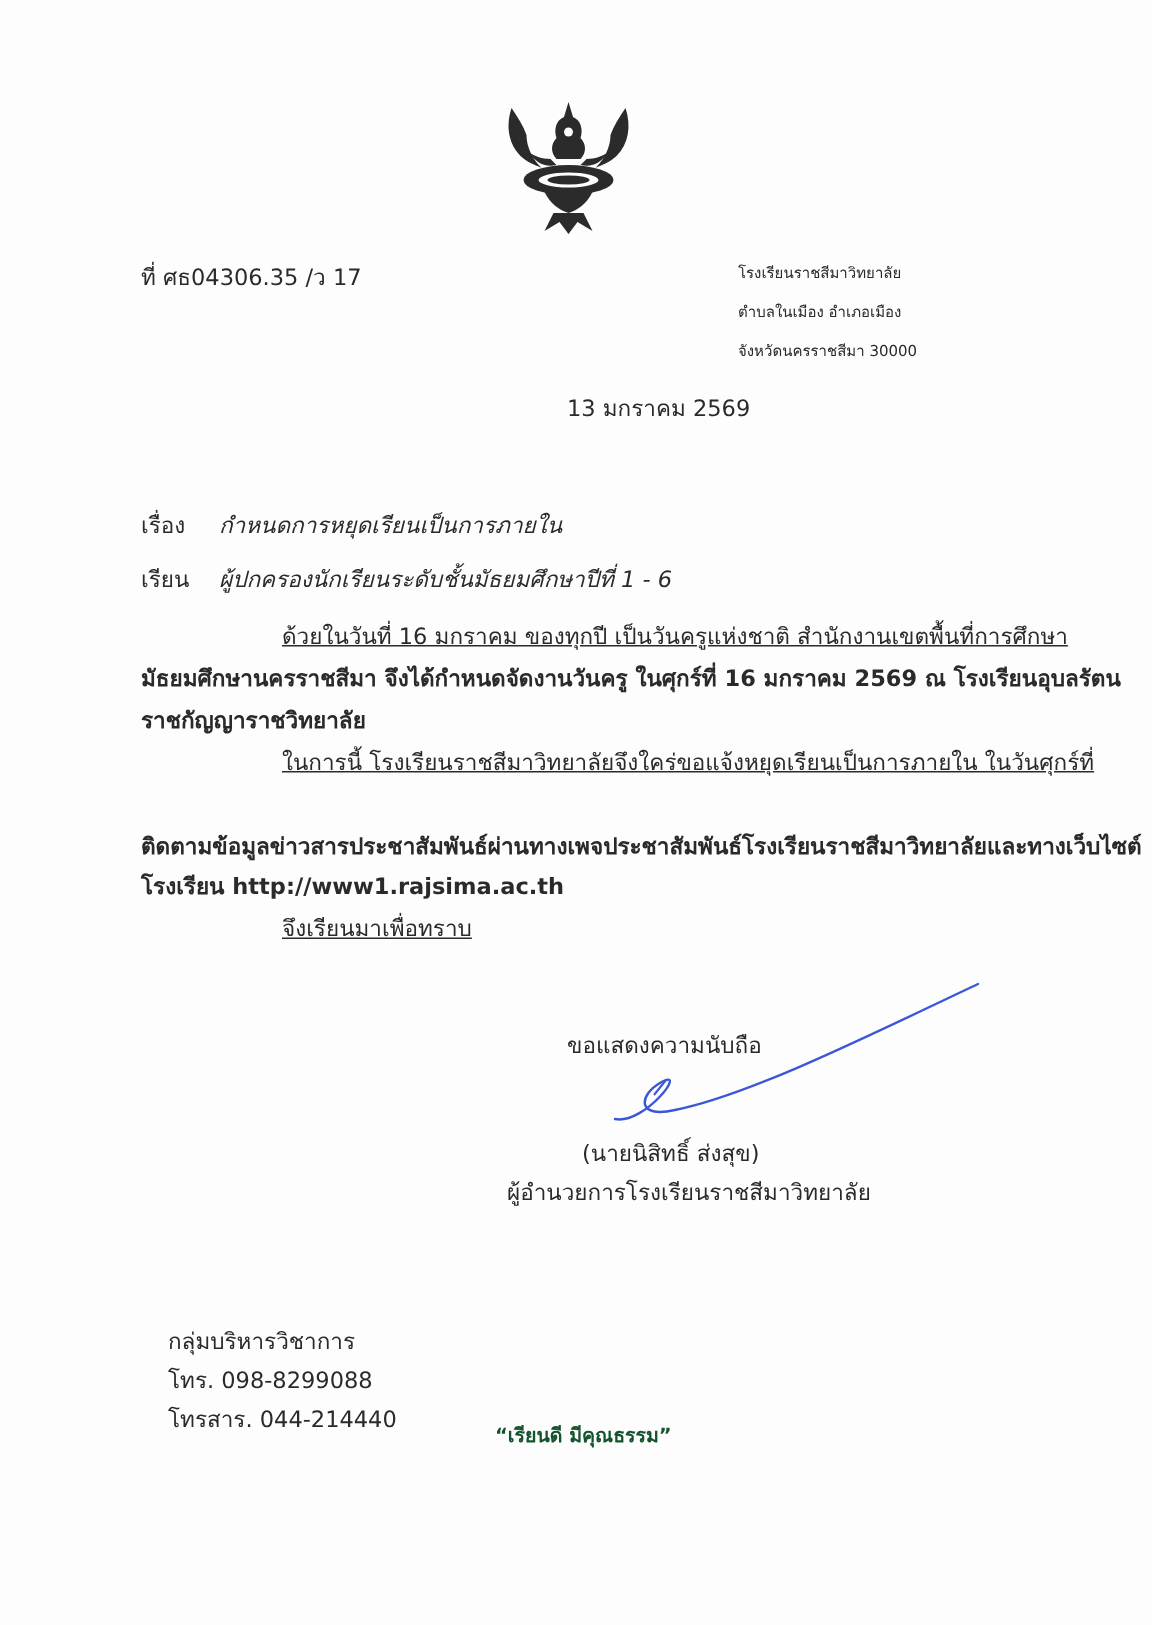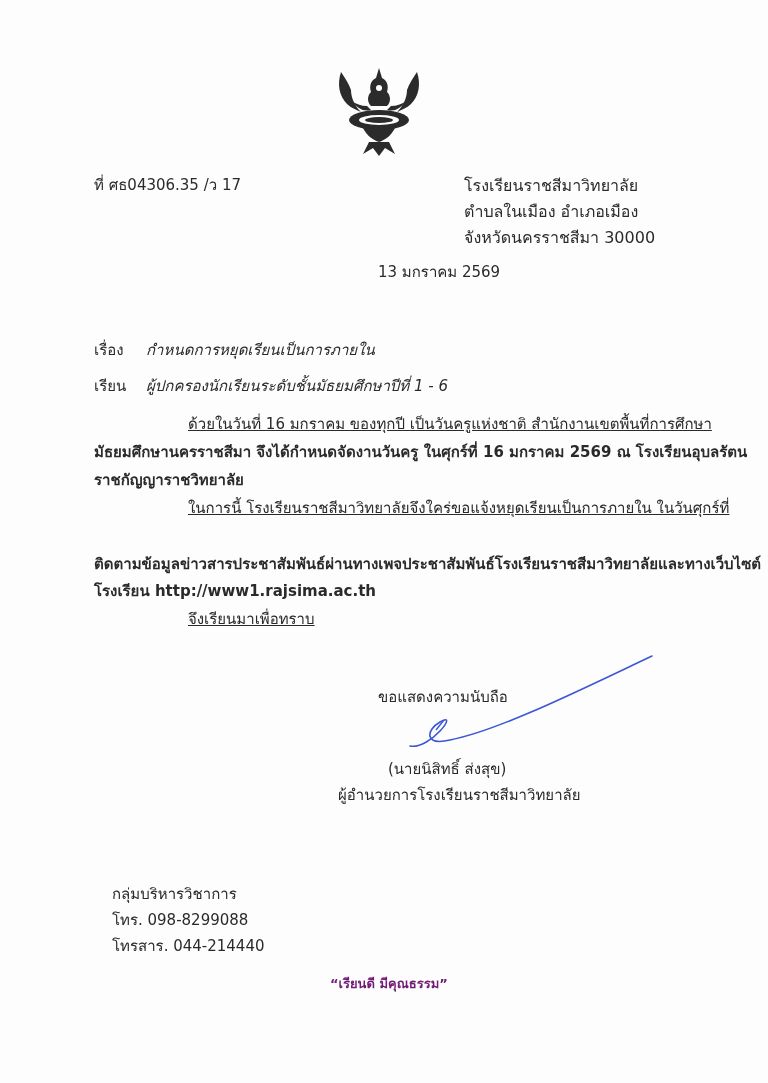--- a/index.html
+++ b/index.html
@@ -4,21 +4,21 @@
   <style>
     html, body { margin: 0; padding: 0; }
     body {
       width: 768px; height: 1083px; background: #ffffff; position: relative; overflow: hidden;
       font-family: "DejaVu Sans", "Liberation Sans", sans-serif; color: #2a2a2a;
     }
     .page { position: absolute; inset: 0; background: #fdfdfd; }
     .abs { position: absolute; white-space: nowrap; font-size: 15px; line-height: 1; }
     .garuda { position: absolute; left: 333px; top: 62px; width: 92px; height: 96px; }
     .ref { left: 94px; top: 178px; }
-    .addr { left: 464px; font-size: 16px; }
+    .addr { left: 492px; font-size: 10px; }
     .date { left: 378px; top: 265px; }
     .lbl { left: 94px; }
     .subj-val { left: 146px; font-style: italic; }
     .para { left: 94px; width: 580px; font-weight: bold; }
     .indent { left: 188px; text-decoration: underline; }
     .bold { font-weight: bold; }
     .sig-svg { position: absolute; left: 400px; top: 650px; width: 260px; height: 100px; }
   </style>
 </head>
 <body>
@@ -76,14 +76,14 @@
     <path d="M36 80 L44 70" fill="none" stroke="#3b57d6" stroke-width="1.4"></path>
   </svg>
 
   <div class="abs" style="left:388px; top:762px">(นายนิสิทธิ์ ส่งสุข)</div>
   <div class="abs" style="left:338px; top:788px">ผู้อำนวยการโรงเรียนราชสีมาวิทยาลัย</div>
 
   <div class="abs" style="left:112px; top:887px">กลุ่มบริหารวิชาการ</div>
   <div class="abs" style="left:112px; top:913px">โทร. 098-8299088</div>
   <div class="abs" style="left:112px; top:939px">โทรสาร. 044-214440</div>
 
-  <div class="abs bold" style="left:330px; top:977px; font-size:13px; color:#701a75">“เรียนดี มีคุณธรรม”</div>
+  <div class="abs bold" style="left:330px; top:951px; font-size:13px; color:#14532d">“เรียนดี มีคุณธรรม”</div>
 </div>
 
 </body></html>

